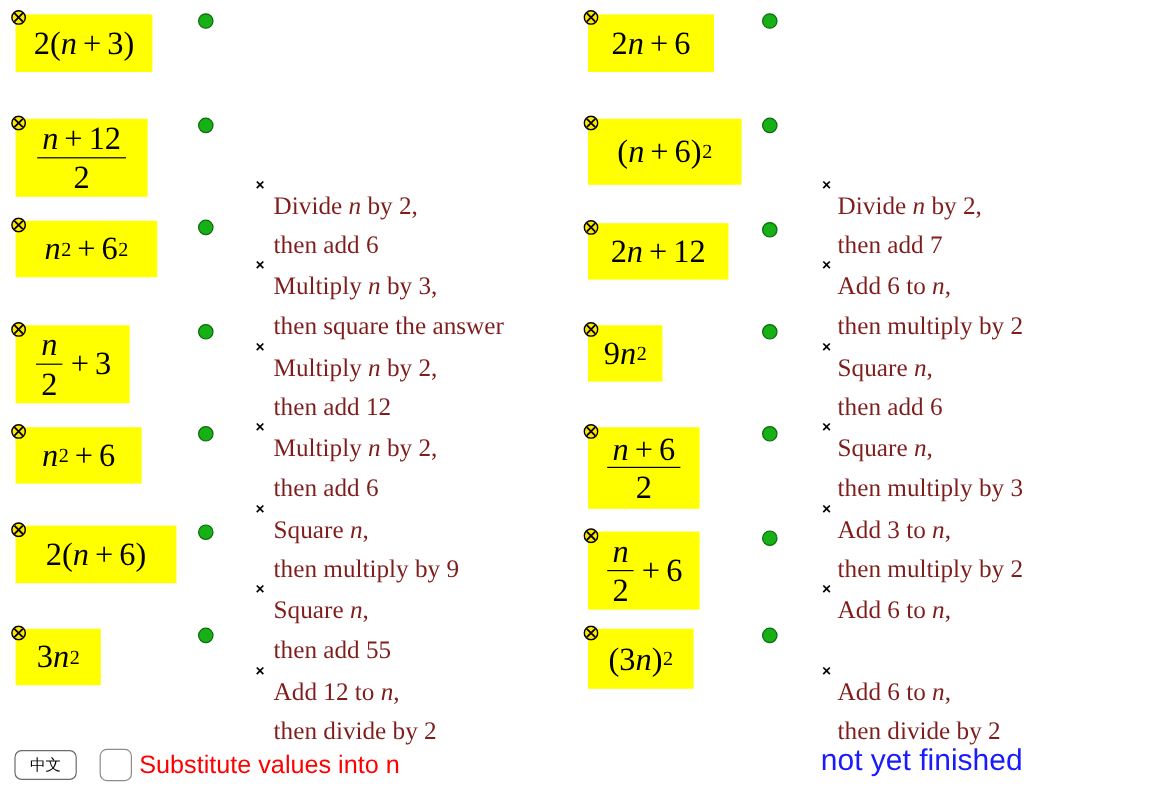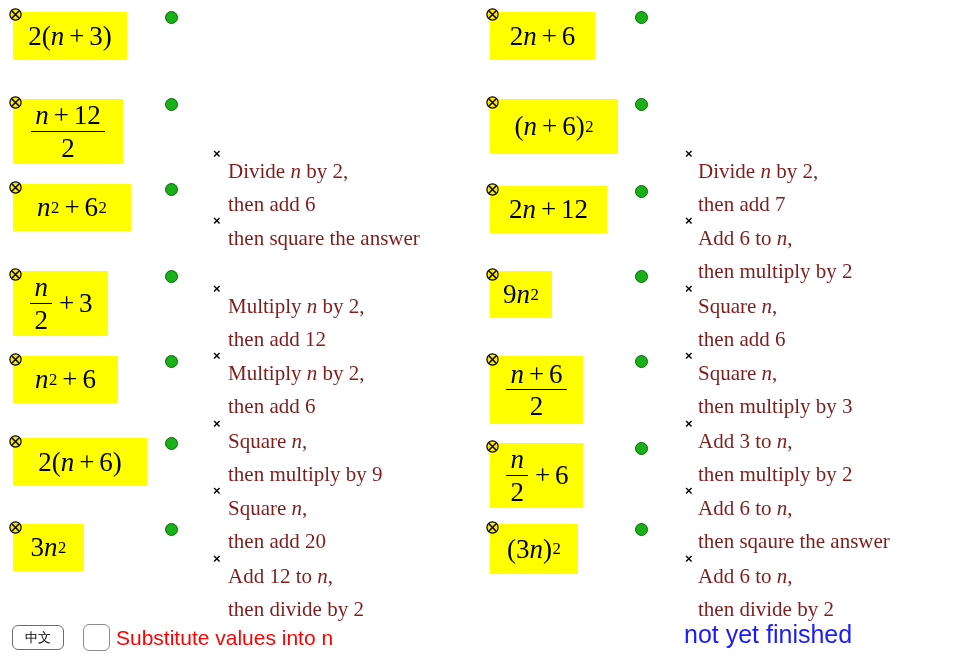--- a/index.html
+++ b/index.html
@@ -358,20 +358,21 @@
 
 <div>
   <div class="xmark" style="left:213px;top:147px;">×</div>
   <div class="instr" style="left:228px;top:155px;">
     <div>Divide <span class="it">n</span> by 2,</div>
     <div>then add 6</div>
   </div>
 
   <div class="xmark" style="left:213px;top:214px;">×</div>
   <div class="instr" style="left:228px;top:222px;">
+    <div>Multiply <span class="it">n</span> by 3,</div>
     <div>then square the answer</div>
   </div>
 
   <div class="xmark" style="left:213px;top:282px;">×</div>
   <div class="instr" style="left:228px;top:290px;">
     <div>Multiply <span class="it">n</span> by 2,</div>
     <div>then add 12</div>
   </div>
 
   <div class="xmark" style="left:213px;top:349px;">×</div>
@@ -382,21 +383,21 @@
 
   <div class="xmark" style="left:213px;top:417px;">×</div>
   <div class="instr" style="left:228px;top:425px;">
     <div>Square <span class="it">n</span>,</div>
     <div>then multiply by 9</div>
   </div>
 
   <div class="xmark" style="left:213px;top:484px;">×</div>
   <div class="instr" style="left:228px;top:492px;">
     <div>Square <span class="it">n</span>,</div>
-    <div>then add 20</div>
+    <div>then add 55</div>
   </div>
 
   <div class="xmark" style="left:213px;top:552px;">×</div>
   <div class="instr" style="left:228px;top:560px;">
     <div>Add 12 to <span class="it">n</span>,</div>
     <div>then divide by 2</div>
   </div>
 </div>
 
 <div>
@@ -426,21 +427,20 @@
 
   <div class="xmark" style="left:685px;top:417px;">×</div>
   <div class="instr" style="left:698px;top:425px;">
     <div>Add 3 to <span class="it">n</span>,</div>
     <div>then multiply by 2</div>
   </div>
 
   <div class="xmark" style="left:685px;top:484px;">×</div>
   <div class="instr" style="left:698px;top:492px;">
     <div>Add 6 to <span class="it">n</span>,</div>
-    <div>then sqaure the answer</div>
   </div>
 
   <div class="xmark" style="left:685px;top:552px;">×</div>
   <div class="instr" style="left:698px;top:560px;">
     <div>Add 6 to <span class="it">n</span>,</div>
     <div>then divide by 2</div>
   </div>
 </div>
 
 <div class="lang-btn">中文</div>

